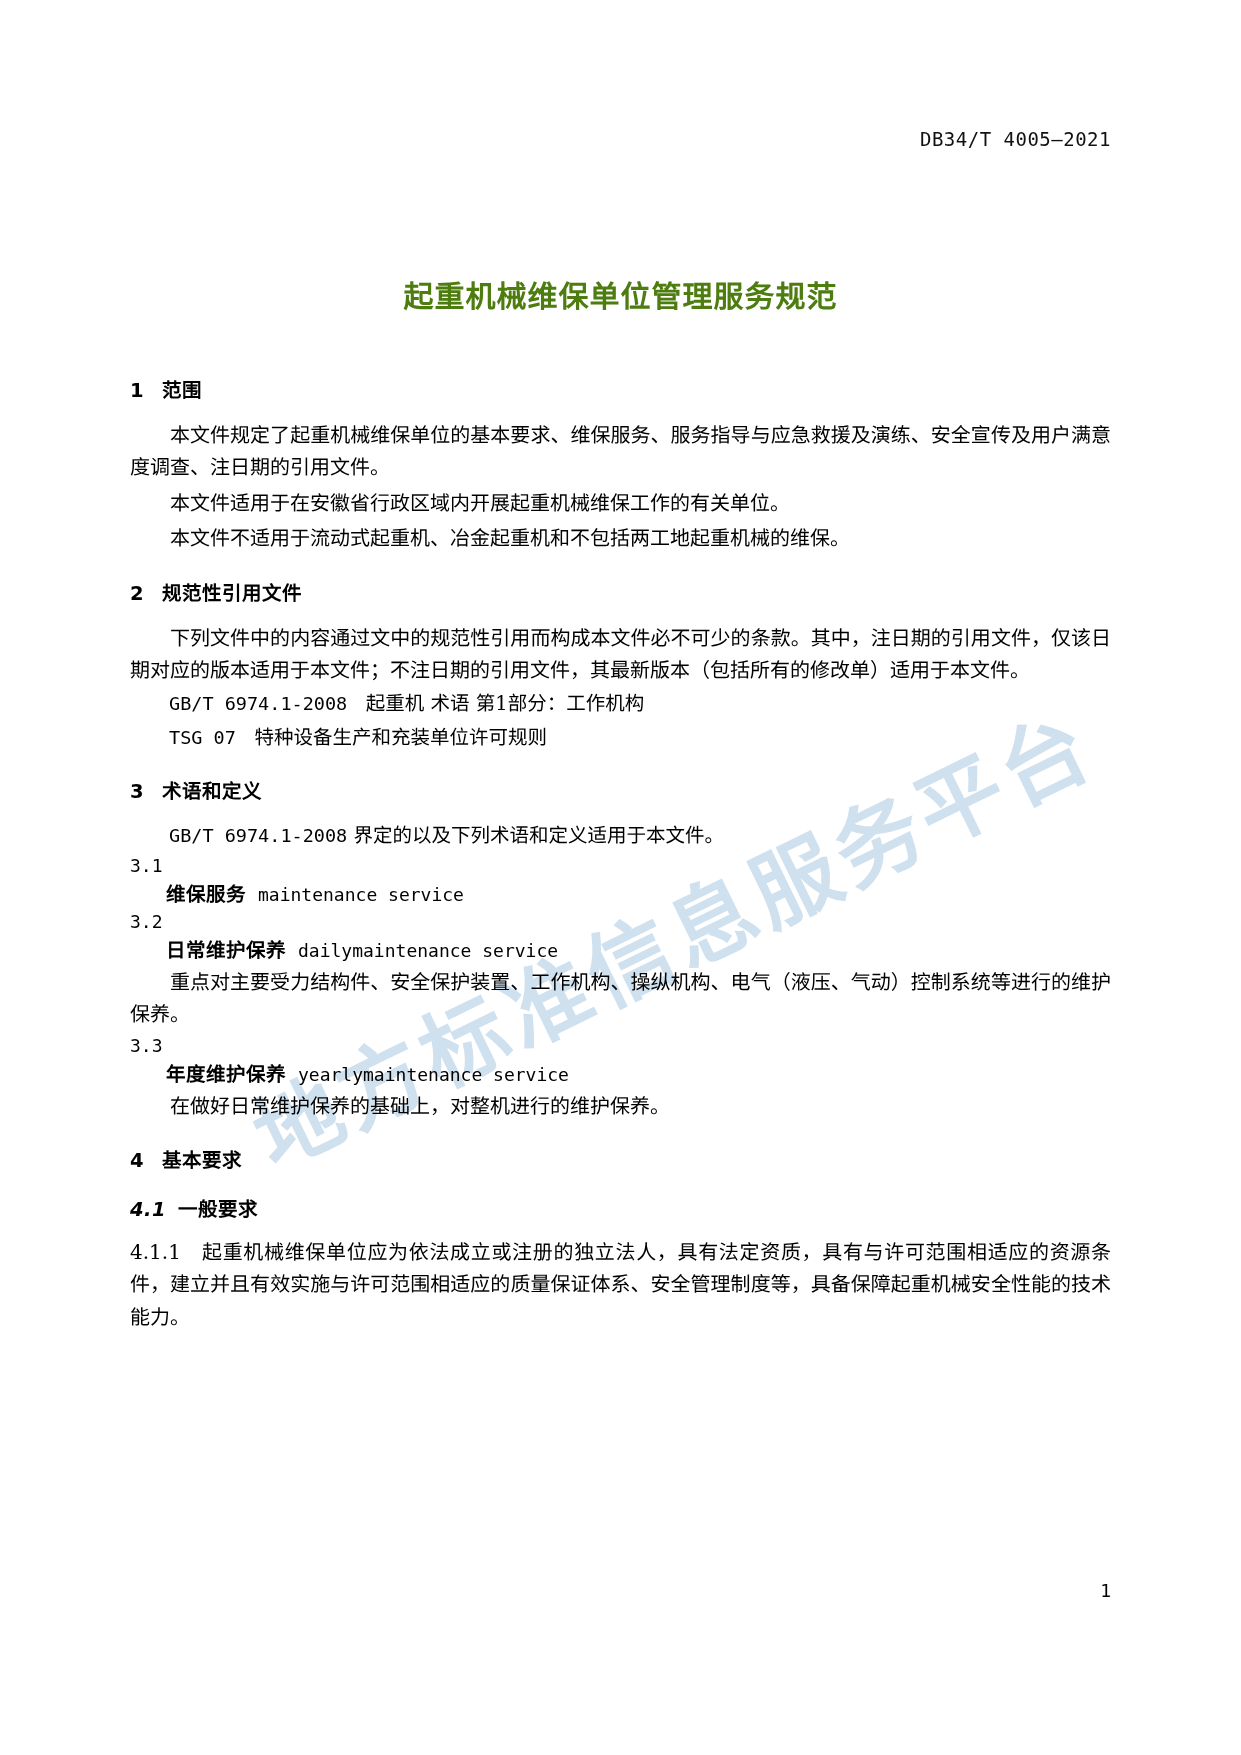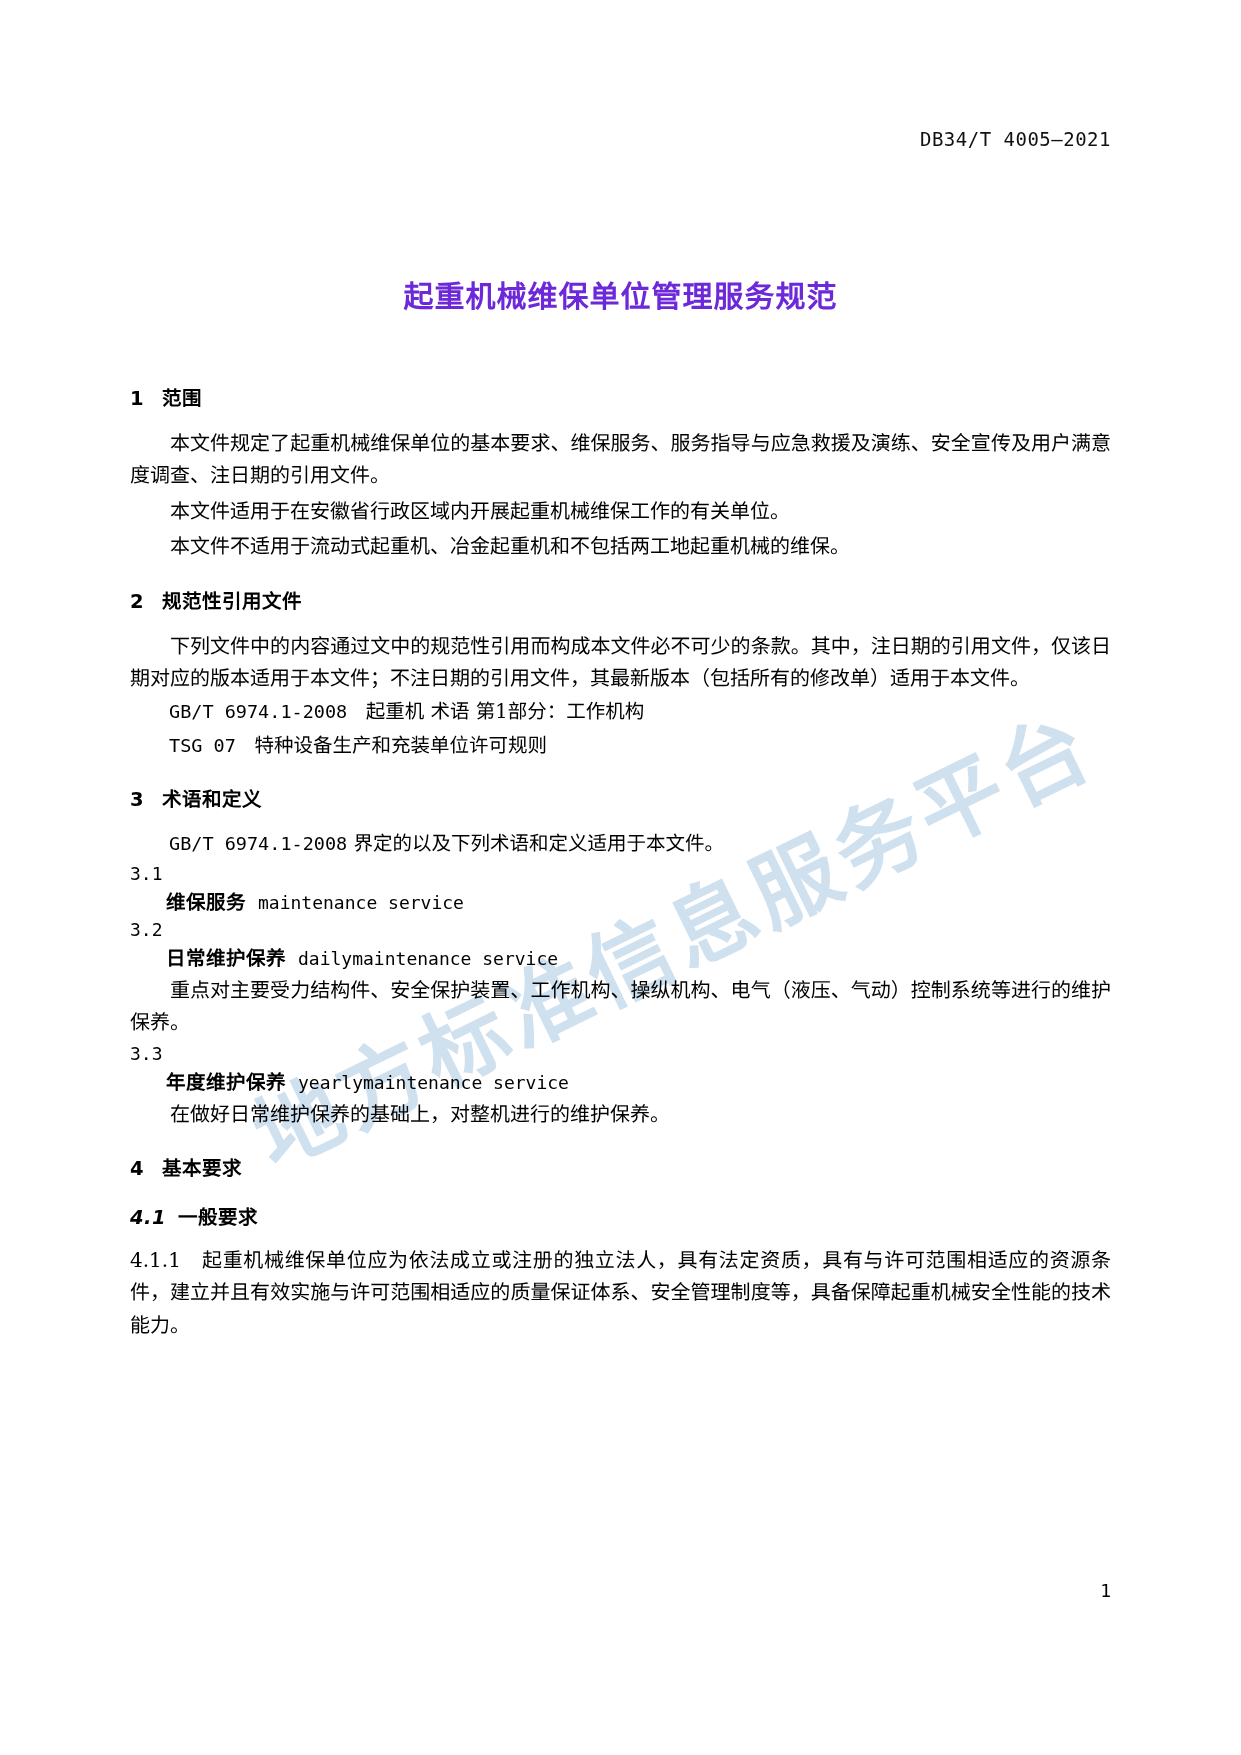--- a/index.html
+++ b/index.html
@@ -38,26 +38,26 @@
   .doc-title {
     position: absolute;
     left: 0;
     top: 252px;
     width: 981px;
     text-align: center;
     font-family: "DejaVu Sans", "Liberation Sans", sans-serif;
     font-weight: bold;
     font-size: 30px;
     letter-spacing: 1px;
-    color: #6d28d9;
+    color: #4d7c0f;
   }
   .body-flow {
     position: absolute;
     left: 0;
-    top: 360px;
+    top: 352px;
     width: 981px;
   }
   .h1 {
     font-family: "DejaVu Sans", "Liberation Sans", sans-serif;
     font-weight: bold;
     font-size: 19.5px;
     margin: 22px 0 16px 0;
     letter-spacing: 0.5px;
   }
   .h1 .num {

